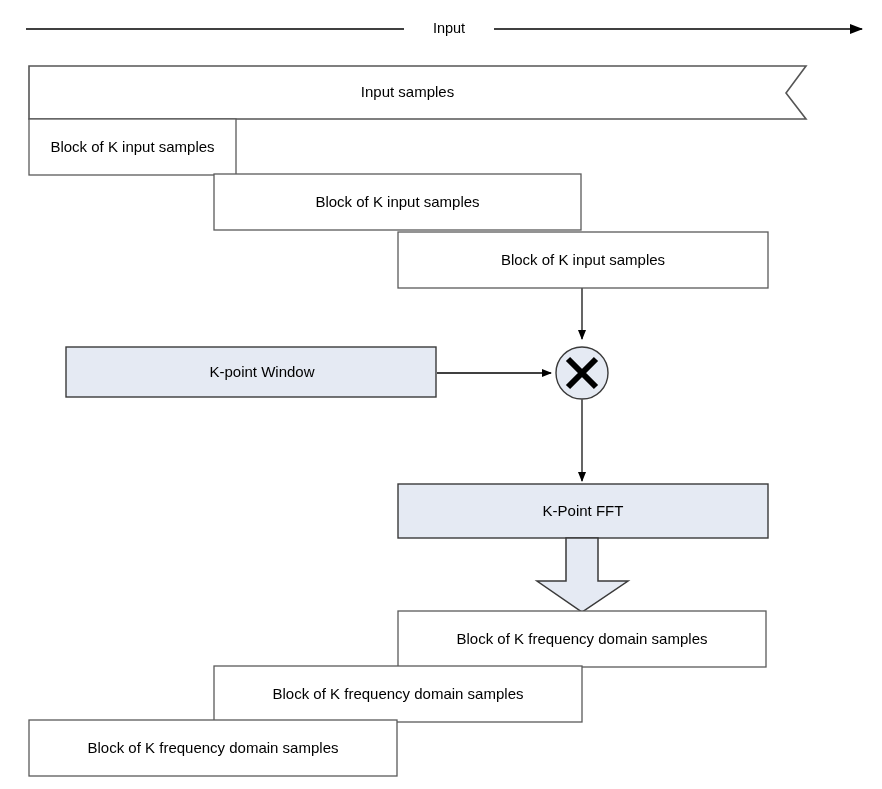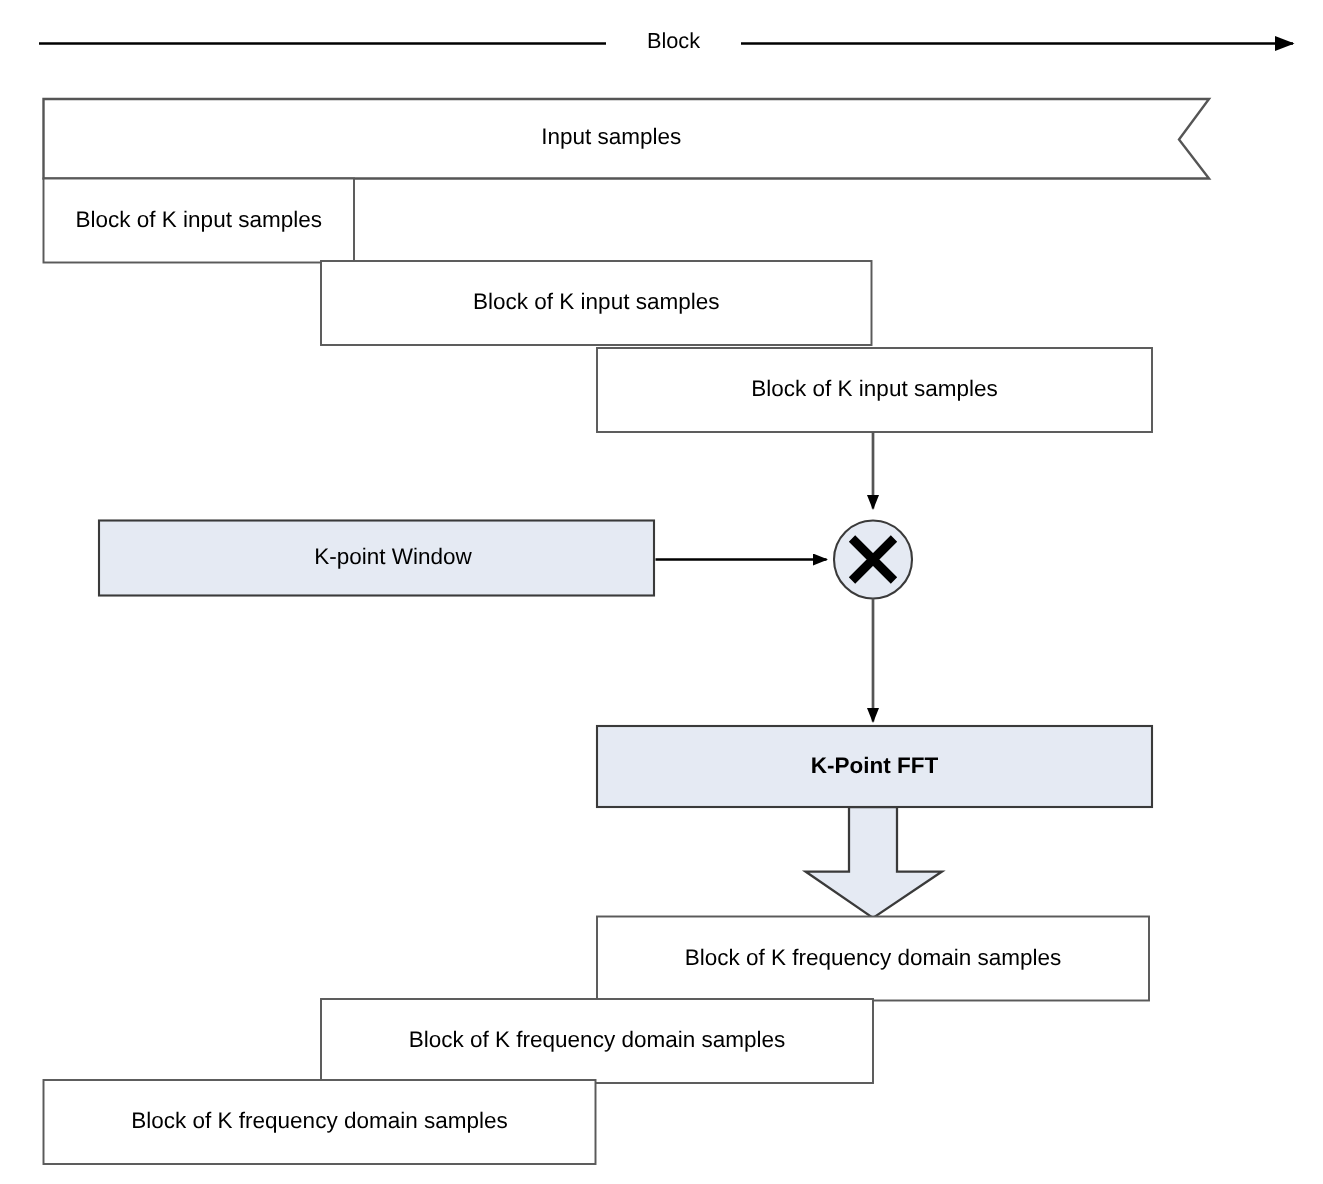--- a/index.html
+++ b/index.html
@@ -110,33 +110,33 @@
       <rect x="398" y="611" width="368" height="56" fill="#ffffff" stroke="#5A5A5A" stroke-width="1.3"></rect>
     </g>
     <g>
       <rect x="214" y="666" width="368" height="56" fill="#ffffff" stroke="#5A5A5A" stroke-width="1.3"></rect>
     </g>
     <g>
       <rect x="29" y="720" width="368" height="56" fill="#ffffff" stroke="#5A5A5A" stroke-width="1.3"></rect>
     </g>
   </svg>
 
-  <div class="lbl lbl-time" style="left:404px; top:19px; width:80px; height:20px;">Block</div>
+  <div class="lbl lbl-time" style="left:404px; top:19px; width:80px; height:20px;">Input</div>
 
   <div class="lbl" style="left:29px; top:66px; width:757px; height:53px;">Input samples</div>
 
   <div class="lbl" style="left:29px; top:119px; width:207px; height:56px;">Block of K input samples</div>
 
   <div class="lbl" style="left:214px; top:174px; width:367px; height:56px;">Block of K input samples</div>
 
   <div class="lbl" style="left:398px; top:232px; width:370px; height:56px;">Block of K input samples</div>
 
   <div class="lbl" style="left:66px; top:347px; width:370px; height:50px;padding-left:11px;">K-point Window</div>
 
-  <div class="lbl" style="left:398px; top:484px; width:370px; height:54px;font-weight:bold;">K-Point FFT</div>
+  <div class="lbl" style="left:398px; top:484px; width:370px; height:54px;">K-Point FFT</div>
 
   <div class="lbl" style="left:398px; top:611px; width:368px; height:56px;">Block of K frequency domain samples</div>
 
   <div class="lbl" style="left:214px; top:666px; width:368px; height:56px;">Block of K frequency domain samples</div>
 
   <div class="lbl" style="left:29px; top:720px; width:368px; height:56px;">Block of K frequency domain samples</div>
 
 </div>
 
 </body></html>

